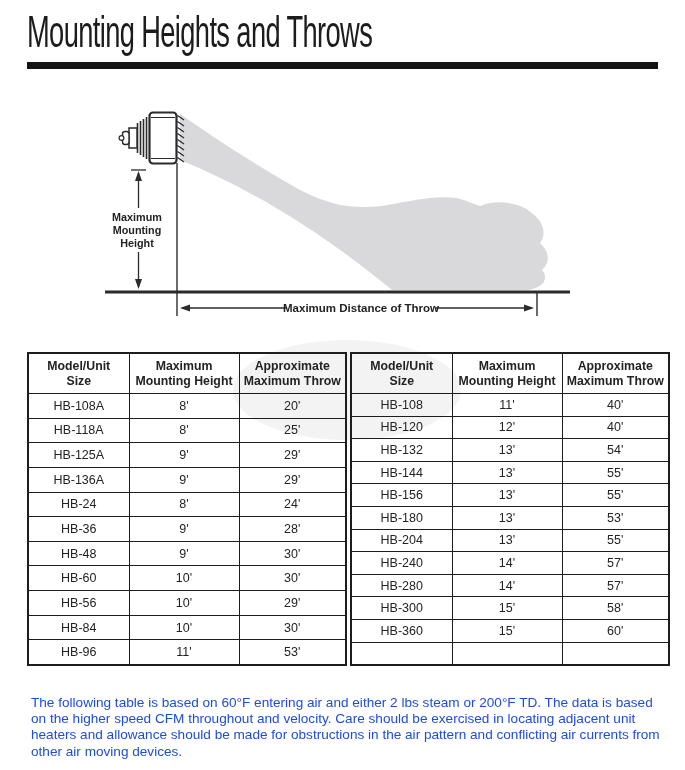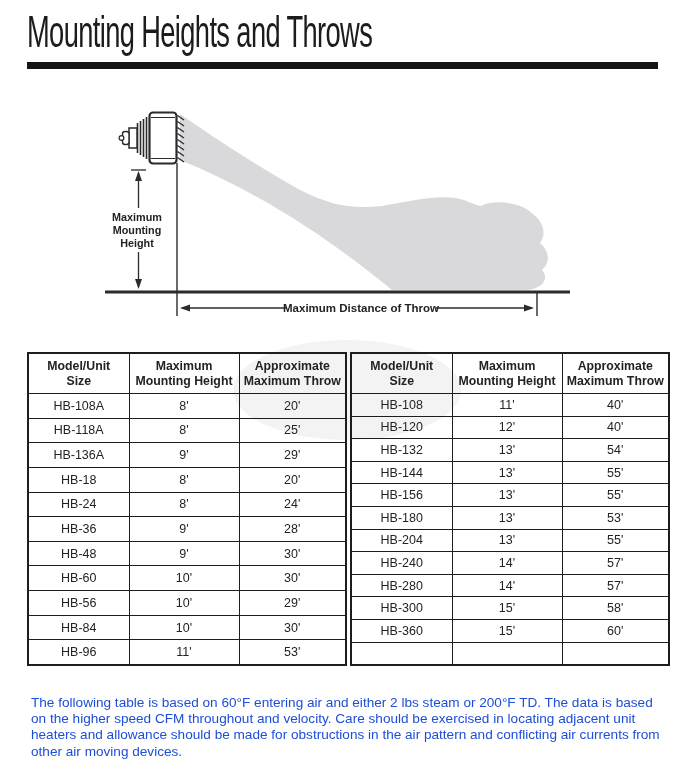--- a/index.html
+++ b/index.html
@@ -154,28 +154,28 @@
             <td>HB-108A</td>
             <td>8'</td>
             <td>20'</td>
           </tr>
           <tr>
             <td>HB-118A</td>
             <td>8'</td>
             <td>25'</td>
           </tr>
           <tr>
+            <td>HB-125A</td>
+            <td>9'</td>
+            <td>29'</td>
+          </tr>
+          <tr>
             <td>HB-136A</td>
             <td>9'</td>
             <td>29'</td>
-          </tr>
-          <tr>
-            <td>HB-18</td>
-            <td>8'</td>
-            <td>20'</td>
           </tr>
           <tr>
             <td>HB-24</td>
             <td>8'</td>
             <td>24'</td>
           </tr>
           <tr>
             <td>HB-36</td>
             <td>9'</td>
             <td>28'</td>

